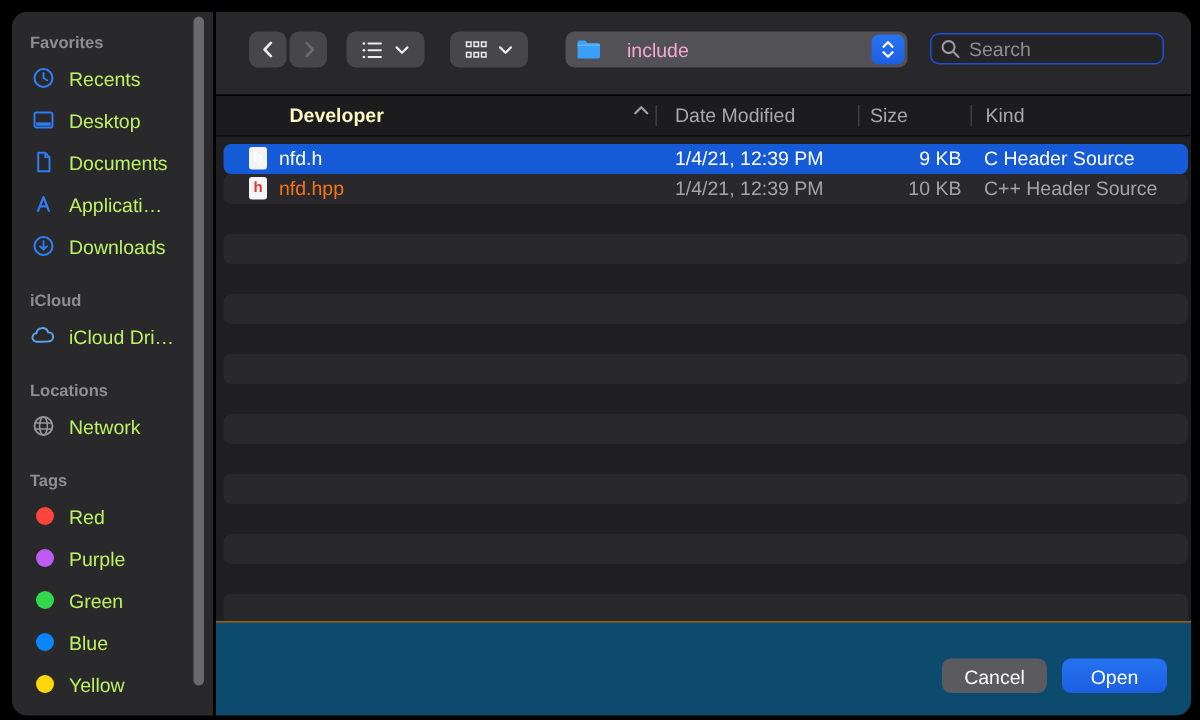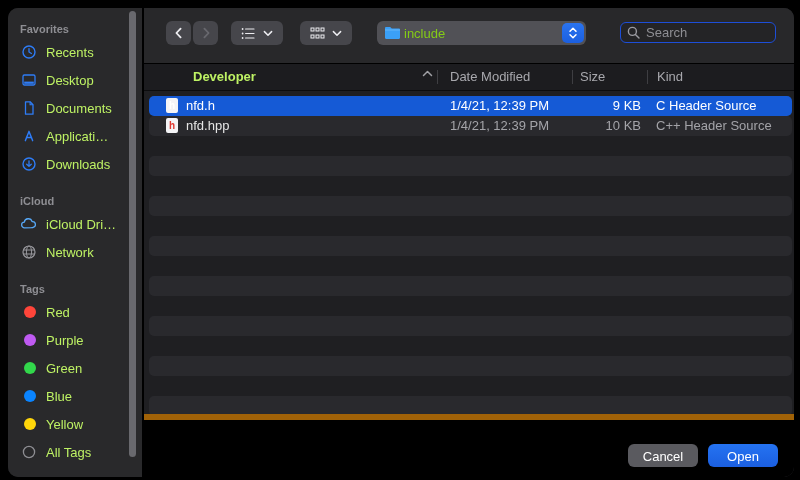--- a/index.html
+++ b/index.html
@@ -19,54 +19,54 @@
   .dot-yellow{background:#ffd60a}.dot-blue{background:#0a84ff}
   .side-scrollbar{position:absolute;right:6px;top:3px;bottom:20px;width:7px;border-radius:4px;background:#69696e;}
   
   .main{position:absolute;left:136px;top:0;right:0;height:100%;background:#1f1f22;}
   .toolbar{position:absolute;left:0;top:0;right:0;height:55px;background:#28282a;}
   .tool-btn{position:absolute;top:13px;height:24px;background:#46464b;border-radius:6px;
     display:flex;align-items:center;justify-content:center;box-sizing:border-box;}
   .navgroup{position:absolute;left:22px;top:13px;display:flex;gap:2px;}
   .navgroup .tool-btn{position:static;width:25px;}
   .view-btn{width:52px;gap:7px;}
-  .popup{position:absolute;left:233px;top:13px;width:209px;height:24px;background:#515156;border-radius:6px;
-    display:flex;align-items:center;padding-left:7px;box-sizing:border-box;gap:3px;color:#84cc16;font-size:13px;}
+  .popup{position:absolute;left:233px;top:13px;width:228px;height:24px;background:#515156;border-radius:6px;
+    display:flex;align-items:center;padding-left:7px;box-sizing:border-box;gap:17px;color:#f9a8d4;font-size:13px;}
   .stepper{position:absolute;right:2px;top:2px;width:22px;height:20px;border-radius:5px;
     background:linear-gradient(180deg,#2a74f0,#1b5fe0);display:flex;flex-direction:column;align-items:center;justify-content:center;}
   .search{position:absolute;left:476px;top:14px;width:156px;height:21px;border:1px solid #1d4ed8;border-radius:6px;
     background:rgba(0,0,0,0.08);display:flex;align-items:center;padding:0 6px;box-sizing:border-box;gap:4px;}
   .search input{flex:1;min-width:0;background:transparent;border:none;outline:none;color:#e9e9ec;font-size:13px;
     font-family:"Liberation Sans",sans-serif;}
   .search input::placeholder{color:#8e8e93;}
   
   .listheader{position:absolute;left:0;top:55px;right:0;height:28px;background:#1c1c1f;
     border-top:1px solid #000;border-bottom:1px solid #0c0c0e;box-sizing:border-box;font-size:13px;color:#a8a8ad;}
   .hcell{position:absolute;top:0;height:26px;line-height:26px;}
-  .h-name{left:49px;color:#bef264;font-weight:700;}
+  .h-name{left:49px;color:#fef9c3;font-weight:700;}
   .h-caret{left:278px;top:6px;}
   .h-date{left:306px;}
   .h-size{left:436px;}
   .h-kind{left:513px;}
   .hdiv{position:absolute;top:6px;width:1px;height:14px;background:#3e3e42;}
   
   .rows{position:absolute;left:0;top:84px;right:0;height:322px;overflow:hidden;padding-top:4px;box-sizing:border-box;}
   .row{position:relative;height:20px;margin:0 2px 0 5px;border-radius:5px;font-size:13px;color:#a3a3a8;}
   .row.sel{background:#155ad6;color:#fff;}
   .row.stripe{background:#29292d;}
   .cell{position:absolute;top:0;height:20px;line-height:20px;white-space:nowrap;}
   .c-icon{left:17px;top:2px;width:12px;height:15px;background:#f4f4f6;border-radius:2px;
     color:#e03a32;font-size:10px;font-weight:700;text-align:center;line-height:16px;}
-  .c-name{left:37px;color:#e5e5e5;}
+  .c-name{left:37px;color:#f97316;}
   .c-date{left:301px;}
   .c-size{left:423px;width:69px;text-align:right;}
   .c-kind{left:507px;}
   .row.sel .cell{color:#fff;}
   
-  .footer{position:absolute;left:0;right:0;bottom:0;height:63px;background:#000000;border-top:6px solid #a16207;box-sizing:border-box;}
+  .footer{position:absolute;left:0;right:0;bottom:0;height:63px;background:#0c4a6e;border-top:1px solid #a16207;box-sizing:border-box;}
   .btn{position:absolute;top:24px;width:70px;height:23px;border:none;border-radius:6px;color:#fff;
     font-size:13px;font-family:"Liberation Sans",sans-serif;line-height:23px;text-align:center;}
   .btn-cancel{right:96px;background:#5a5a5f;}
   .btn-open{right:16px;background:linear-gradient(180deg,#2573f2,#1b5fe0);}
   svg{display:block;}
 </style>
 </head>
 <body>
 
 <div class="window">
@@ -128,20 +128,21 @@
 
     <div class="side-item">
       <span class="ico">
         <svg width="17" height="16" viewBox="0 0 17 16">
             <path d="M4.6 11.8a2.8 2.8 0 0 1-.3-5.6 4 4 0 0 1 7.8-.6 2.9 2.9 0 0 1 .7 5.9c-.5.3-7.4.3-8.2.3z" fill="none" stroke="#57a7f5" stroke-width="1.3" stroke-linejoin="round"></path>
           </svg>
       </span>
       <span>iCloud Dri…</span>
     </div>
 
+    <div class="section-label">Locations</div>
 
     <div class="side-item">
       <span class="ico">
         <svg width="16" height="16" viewBox="0 0 16 16">
             <circle cx="8" cy="8" r="6" fill="none" stroke="#98989d" stroke-width="1.2"></circle>
             <ellipse cx="8" cy="8" rx="2.6" ry="6" fill="none" stroke="#98989d" stroke-width="1"></ellipse>
             <path d="M2.3 6h11.4M2.3 10h11.4" stroke="#98989d" stroke-width="1"></path>
           </svg>
       </span>
       <span>Network</span>

